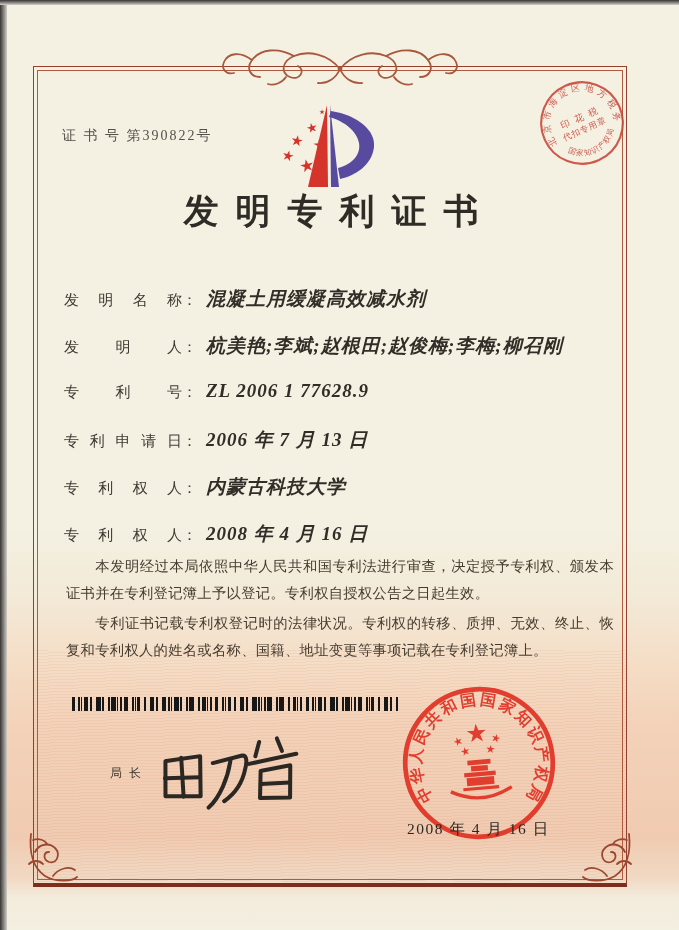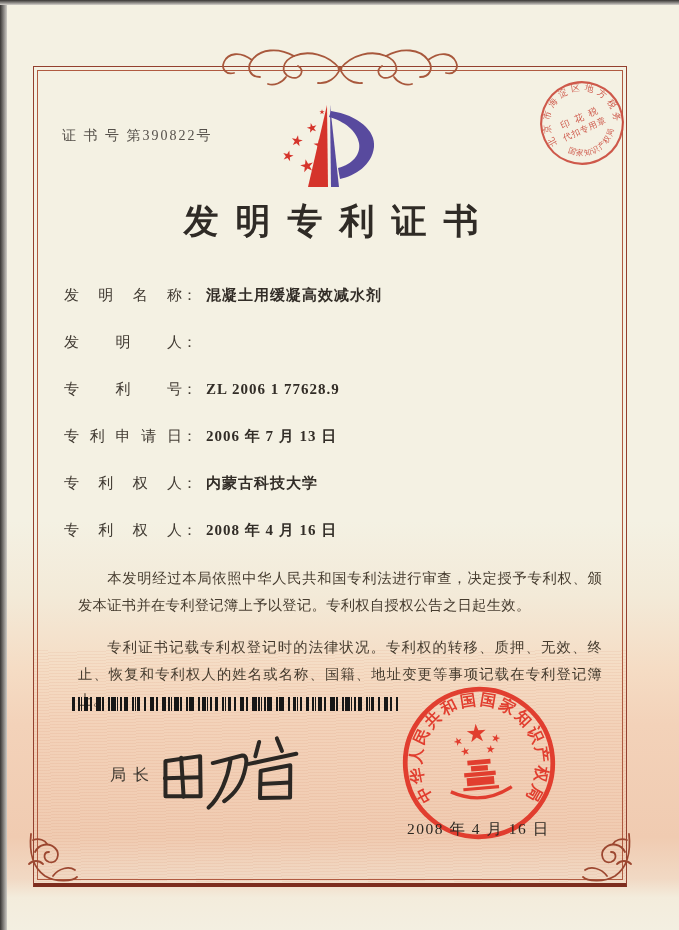--- a/index.html
+++ b/index.html
@@ -17,36 +17,36 @@
   .frame{position:absolute;left:33px;top:66px;width:592px;height:816px;
     border:1px solid #93402f;border-bottom:4px solid #7d2d1e;}
   .frame::after{content:"";position:absolute;inset:3px;border:1px solid #b05a40;}
   .deco-top{position:absolute;left:189px;top:42px;}
   .deco-corner{position:absolute;top:830px;}
   .deco-corner.left{left:24px;}
   .deco-corner.right{left:578px;transform:scaleX(-1);}
   .cert-no{position:absolute;left:62px;top:127px;font-size:14px;letter-spacing:2px;color:#55504a;}
   .logo{position:absolute;left:276px;top:99px;}
   .tax-stamp{position:absolute;left:531px;top:72px;transform:rotate(-24deg);opacity:.88;z-index:4;}
-  .title{position:absolute;left:0;right:0;top:198px;text-align:center;
+  .title{position:absolute;left:0;right:0;top:188px;text-align:center;
     font-size:35px;font-weight:700;letter-spacing:17px;color:#2f2b26;}
   .fields{position:absolute;left:64px;top:286px;width:556px;}
   .frow{display:flex;align-items:baseline;height:20px;margin-bottom:27px;}
   .flabel{display:inline-block;width:118px;text-align-last:justify;font-size:15px;color:#403a32;}
   .fcolon{font-size:15px;color:#403a32;margin-right:9px;}
-  .fvalue{font-size:15px;font-weight:600;letter-spacing:1px;color:#322d27;}
+  .fvalue{font-size:19px;font-weight:600;letter-spacing:1px;color:#322d27;font-style:italic;}
   .body-text{position:absolute;left:62px;top:549px;width:556px;color:#453b2e;}
-  .body-text p{margin:16px;font-size:14.3px;line-height:1.86;text-indent:2.05em;
+  .body-text p{margin:4px;font-size:14.3px;line-height:1.86;text-indent:2.05em;
     letter-spacing:.3px;text-align:justify;}
   .barcode{position:absolute;left:72px;top:697px;width:326px;height:14px;
     background:
       repeating-linear-gradient(90deg,#171717 0 2px,rgba(0,0,0,0) 2px 6px),
       repeating-linear-gradient(90deg,#171717 0 1px,rgba(0,0,0,0) 1px 9px),
       repeating-linear-gradient(90deg,#171717 0 3px,rgba(0,0,0,0) 3px 13px);}
-  .sig-label{position:absolute;left:110px;top:765px;font-size:16px;letter-spacing:7px;color:#3c362e;}
+  .sig-label{position:absolute;left:110px;top:765px;font-size:12px;letter-spacing:7px;color:#3c362e;}
   .signature{position:absolute;left:152px;top:728px;}
   .seal{position:absolute;left:400px;top:684px;transform:rotate(-5deg);opacity:.92;}
   .issue-date{position:absolute;left:407px;top:819px;font-size:15.5px;
     letter-spacing:1.5px;color:#2c2822;z-index:5;}
   .footer{position:absolute;left:33px;top:856px;width:594px;text-align:center;
     font-size:11.5px;letter-spacing:2px;color:#544c40;}
   svg text{font-family:"Liberation Serif","DejaVu Serif",serif;}
 </style>
 </head>
 <body>
@@ -132,20 +132,21 @@
 
   <div class="fields">
     <div class="frow">
       <span class="flabel">发明名称</span>
         <span class="fcolon">：</span>
       <span class="fvalue">混凝土用缓凝高效减水剂</span>
     </div>
     <div class="frow">
       <span class="flabel">发明人</span>
         <span class="fcolon">：</span>
+      <span class="fvalue">杭美艳;李斌;赵根田;赵俊梅;李梅;柳召刚</span>
     </div>
     <div class="frow">
       <span class="flabel">专利号</span>
         <span class="fcolon">：</span>
       <span class="fvalue">ZL 2006 1 77628.9</span>
     </div>
     <div class="frow">
       <span class="flabel">专利申请日</span>
         <span class="fcolon">：</span>
       <span class="fvalue">2006 年 7 月 13 日</span>

